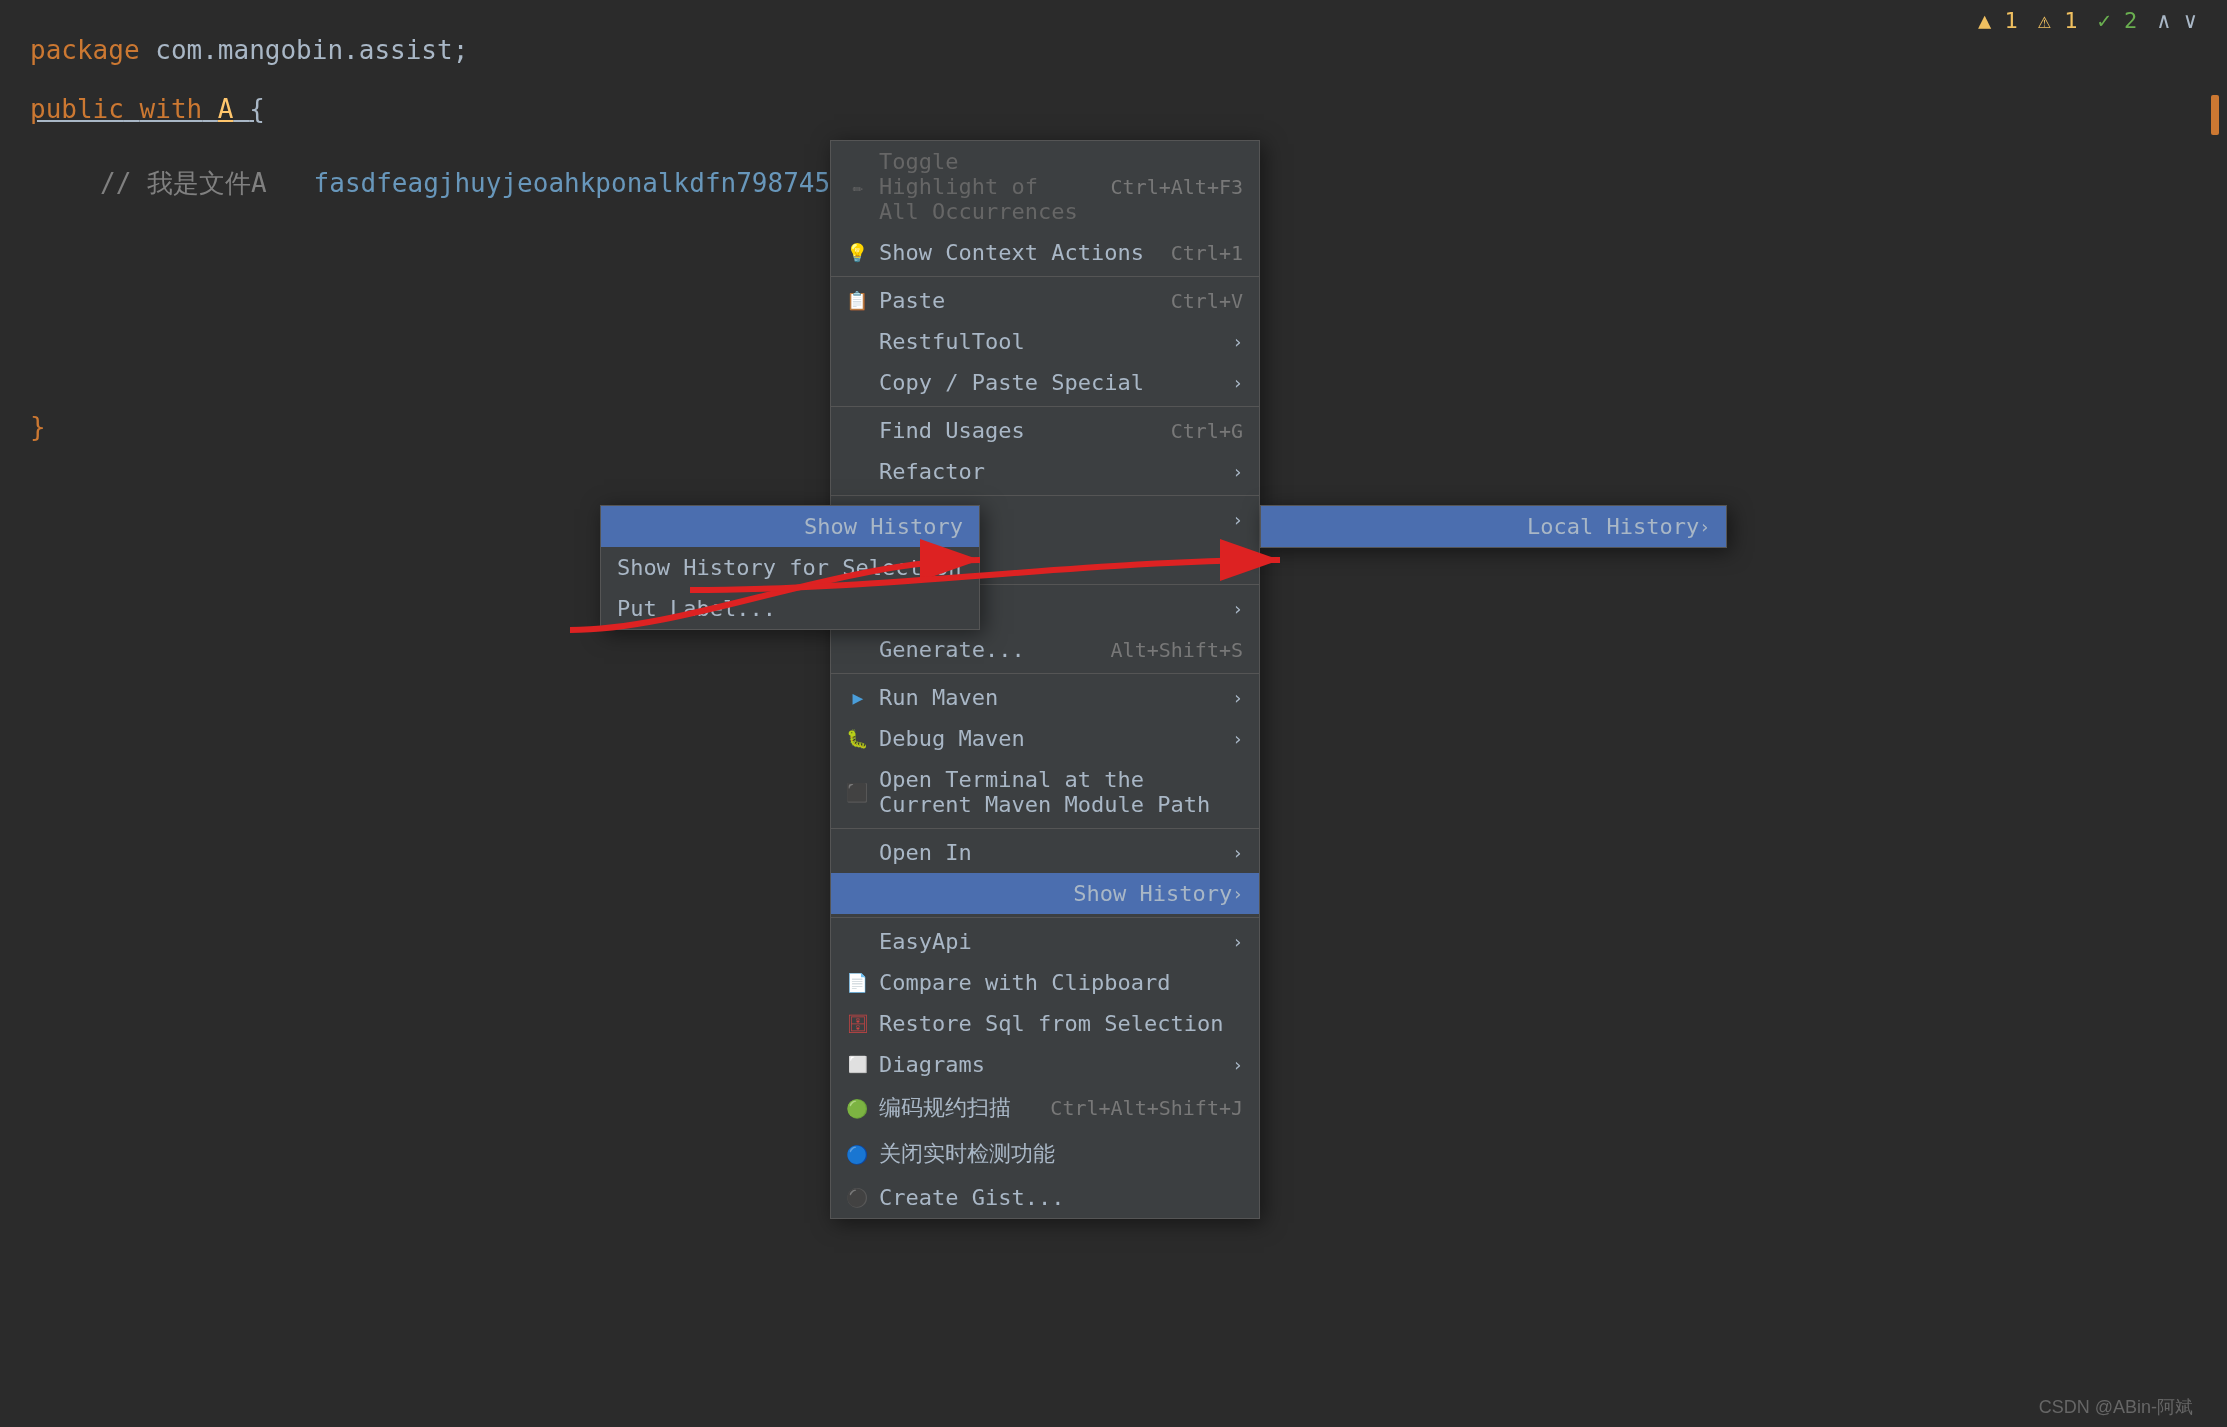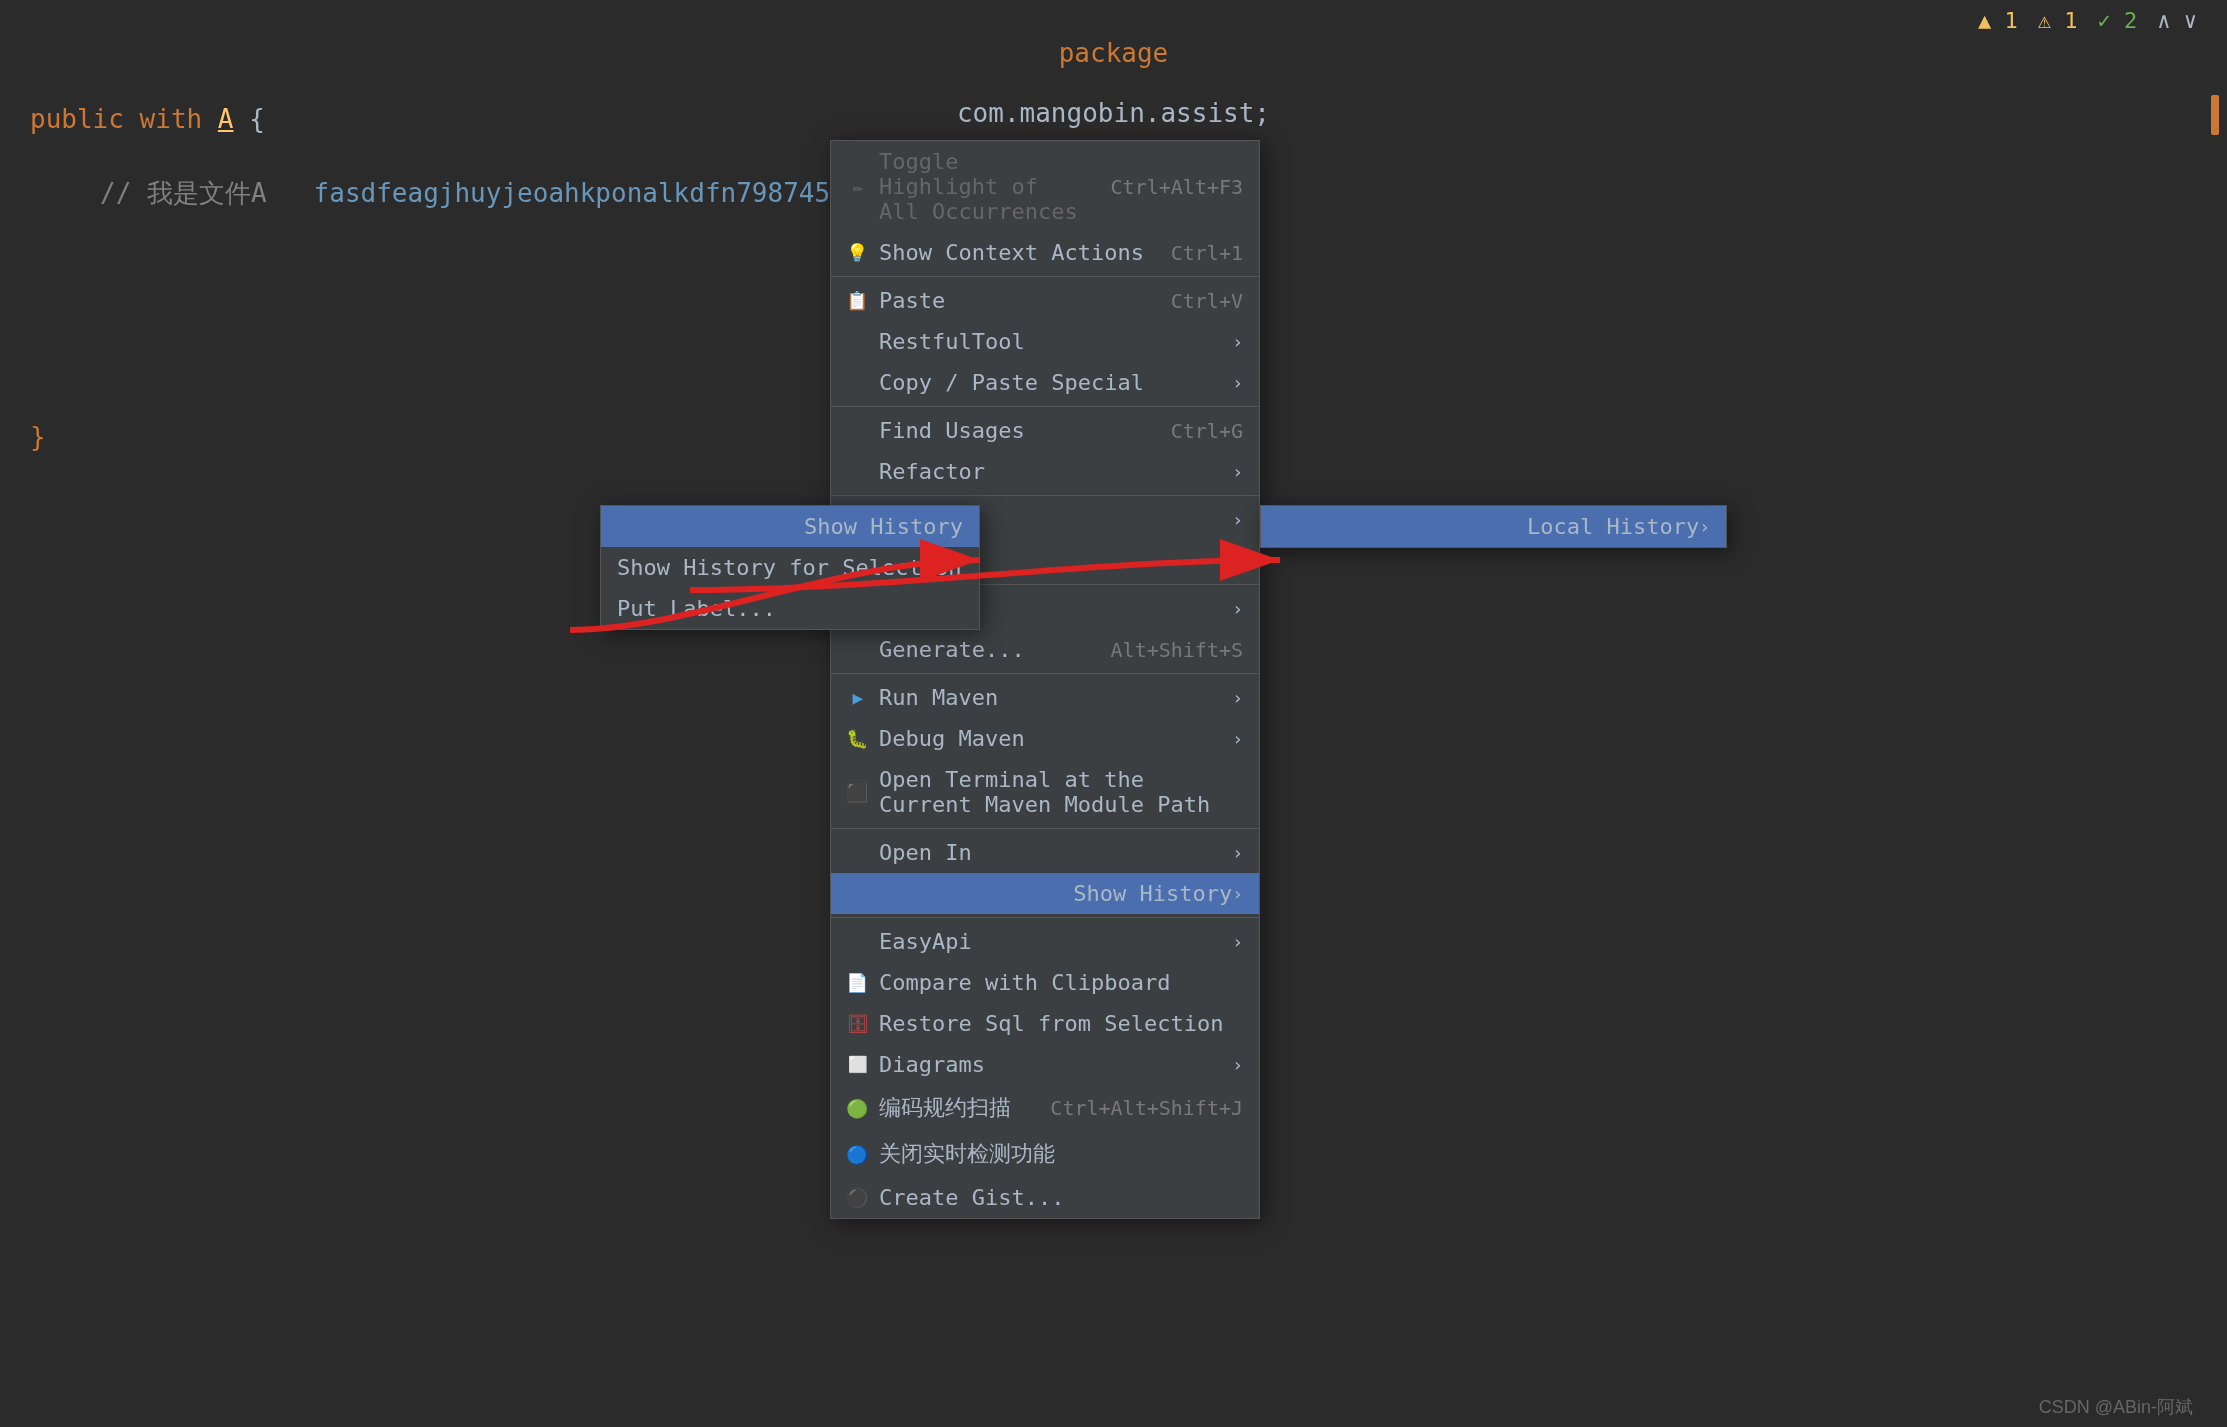--- a/index.html
+++ b/index.html
@@ -26,22 +26,22 @@
       height: 44px;
       padding: 0 30px;
       font-size: 26px;
       color: #a9b7c6;
     }
 
     .editor-line .keyword { color: #cc7832; }
     .editor-line .comment { color: #808080; }
     .editor-line .highlight-class { color: #ffc66d; text-decoration: underline; }
 
-    .line-package { margin-top: 18px; flex-direction: column; }
-    .line-class { margin-top: 15px; }
+    .line-package { margin-top: 8px; }
+    .line-class { margin-top: 15px; text-decoration: underline; }
     .line-comment { margin-top: 30px; padding-left: 100px; }
     .line-closing { margin-top: 200px; }
 
     
     .status-bar-top {
       position: absolute;
       top: 8px;
       right: 30px;
       display: flex;
       align-items: center;

